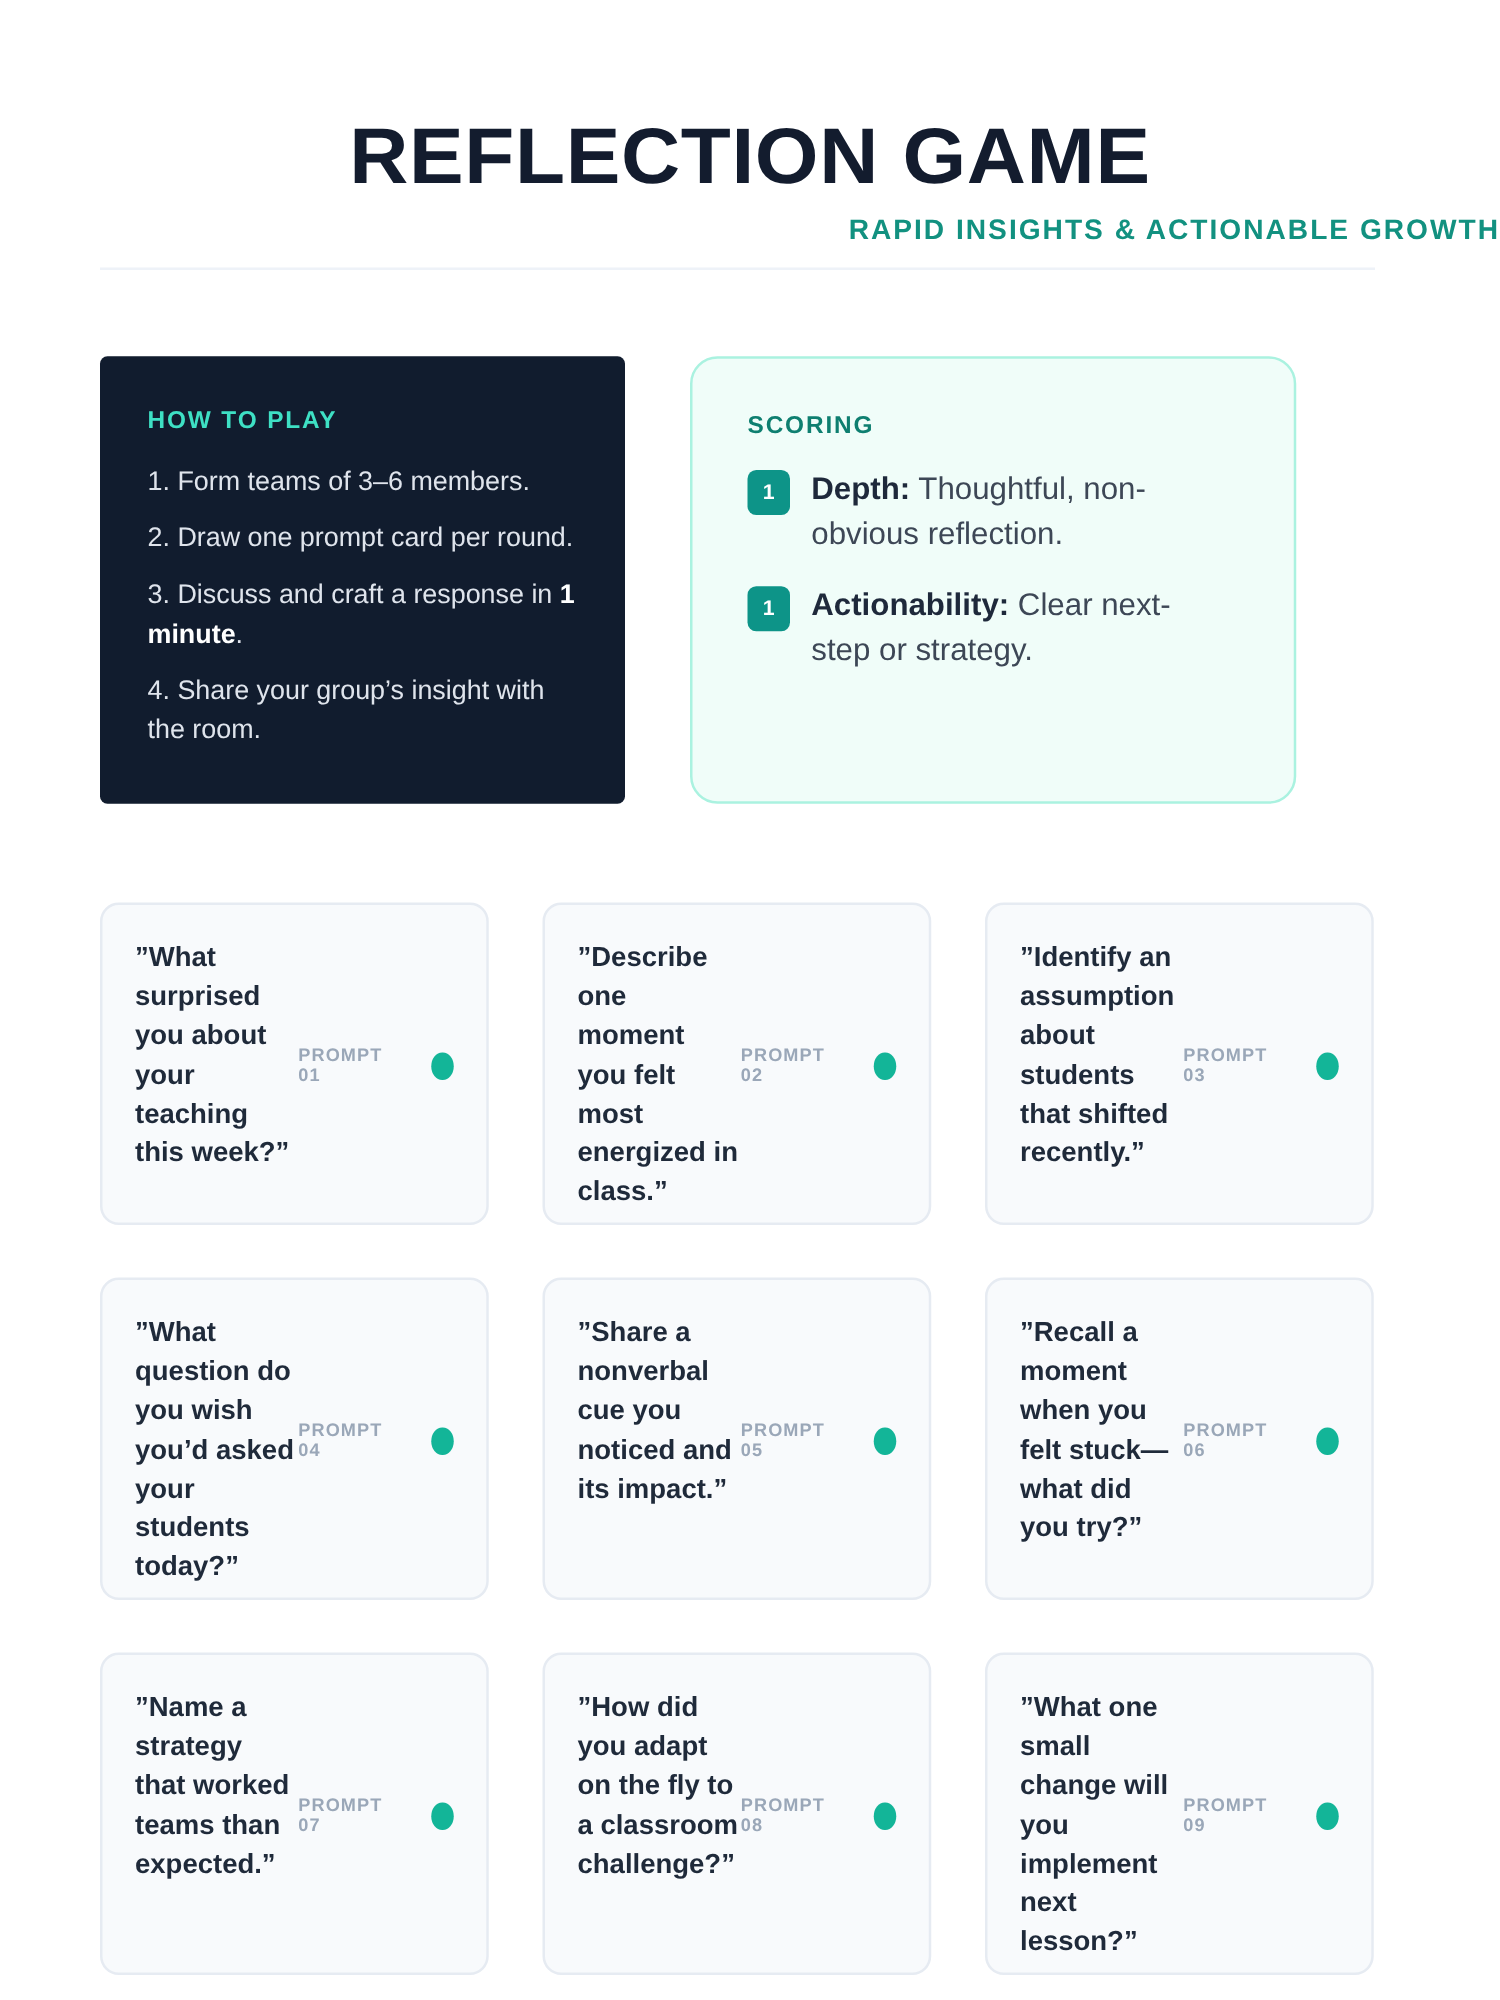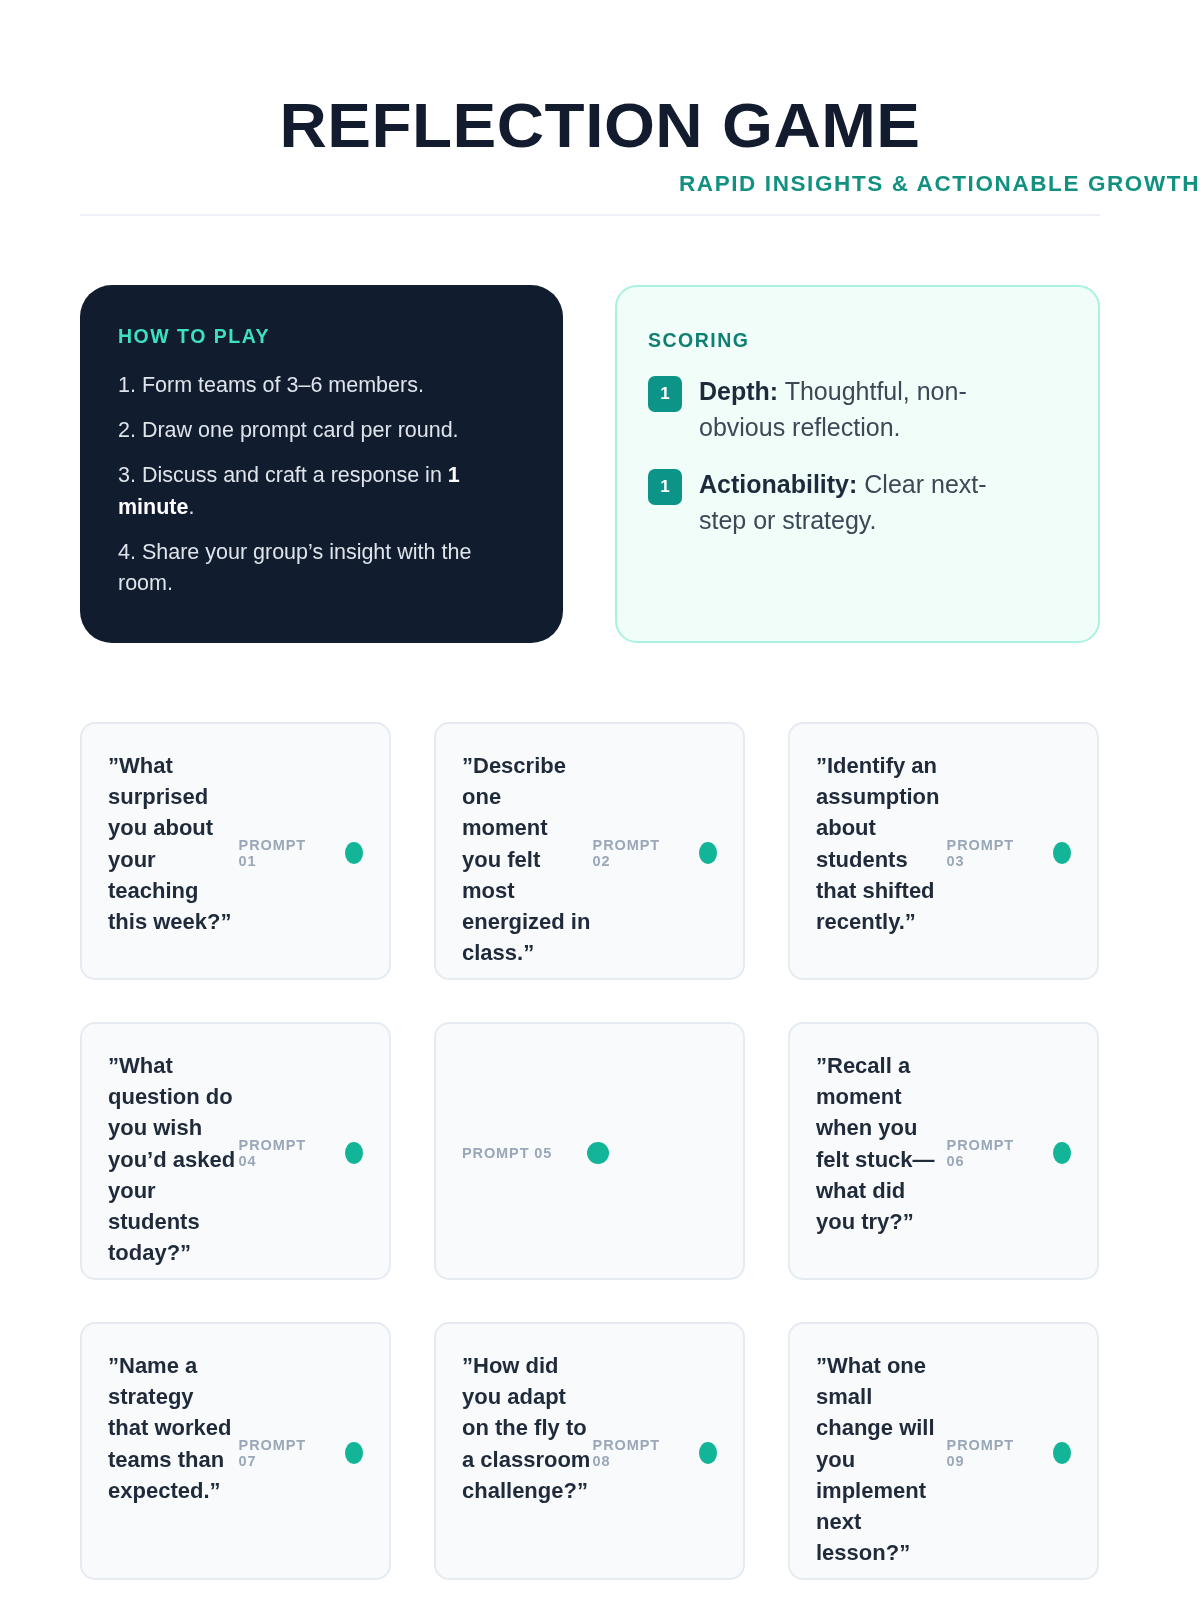--- a/index.html
+++ b/index.html
@@ -59,24 +59,24 @@
   .info-row {
     position: absolute;
     top: 285px;
     left: 80px;
     width: 1020px;
     display: flex;
     gap: 52px;
   }
 
   .howto-card {
-    width: 483px;
+    width: 420px;
     min-height: 358px;
     background: #111c2e;
-    border-radius: 32px;
+    border-radius: 6px;
     padding: 40px 38px 34px 38px;
   }
 
   .howto-heading {
     font-size: 19.5px;
     font-weight: 700;
     letter-spacing: 1.5px;
     color: #3ee0c4;
     text-transform: uppercase;
     margin-bottom: 22px;
@@ -90,21 +90,21 @@
   }
   .howto-step:last-child { margin-bottom: 0; }
   .howto-step b { color: #ffffff; font-weight: 700; }
 
   .scoring-card {
     width: 485px;
     min-height: 358px;
     background: #f0fdf9;
     border: 2px solid #aaf2e0;
     border-radius: 22px;
-    padding: 42px 36px 34px 31px;
+    padding: 42px 36px 34px 44px;
   }
 
   .scoring-heading {
     font-size: 19.5px;
     font-weight: 700;
     letter-spacing: 1.5px;
     color: #0e7f70;
     text-transform: uppercase;
     margin-bottom: 22px;
   }
@@ -255,20 +255,21 @@
         </div>
       </div>
       <div class="prompt-card">
         <div class="prompt-text">”What question do you wish you’d asked your students today?”</div>
         <div class="prompt-footer">
           <div class="prompt-label">PROMPT 04</div>
           <div class="prompt-dot"></div>
         </div>
       </div>
       <div class="prompt-card">
+        <div class="prompt-text">”Share a nonverbal cue you noticed and its impact.”</div>
         <div class="prompt-footer">
           <div class="prompt-label">PROMPT 05</div>
           <div class="prompt-dot"></div>
         </div>
       </div>
       <div class="prompt-card">
         <div class="prompt-text">”Recall a moment when you felt stuck—what did you try?”</div>
         <div class="prompt-footer">
           <div class="prompt-label">PROMPT 06</div>
           <div class="prompt-dot"></div>

